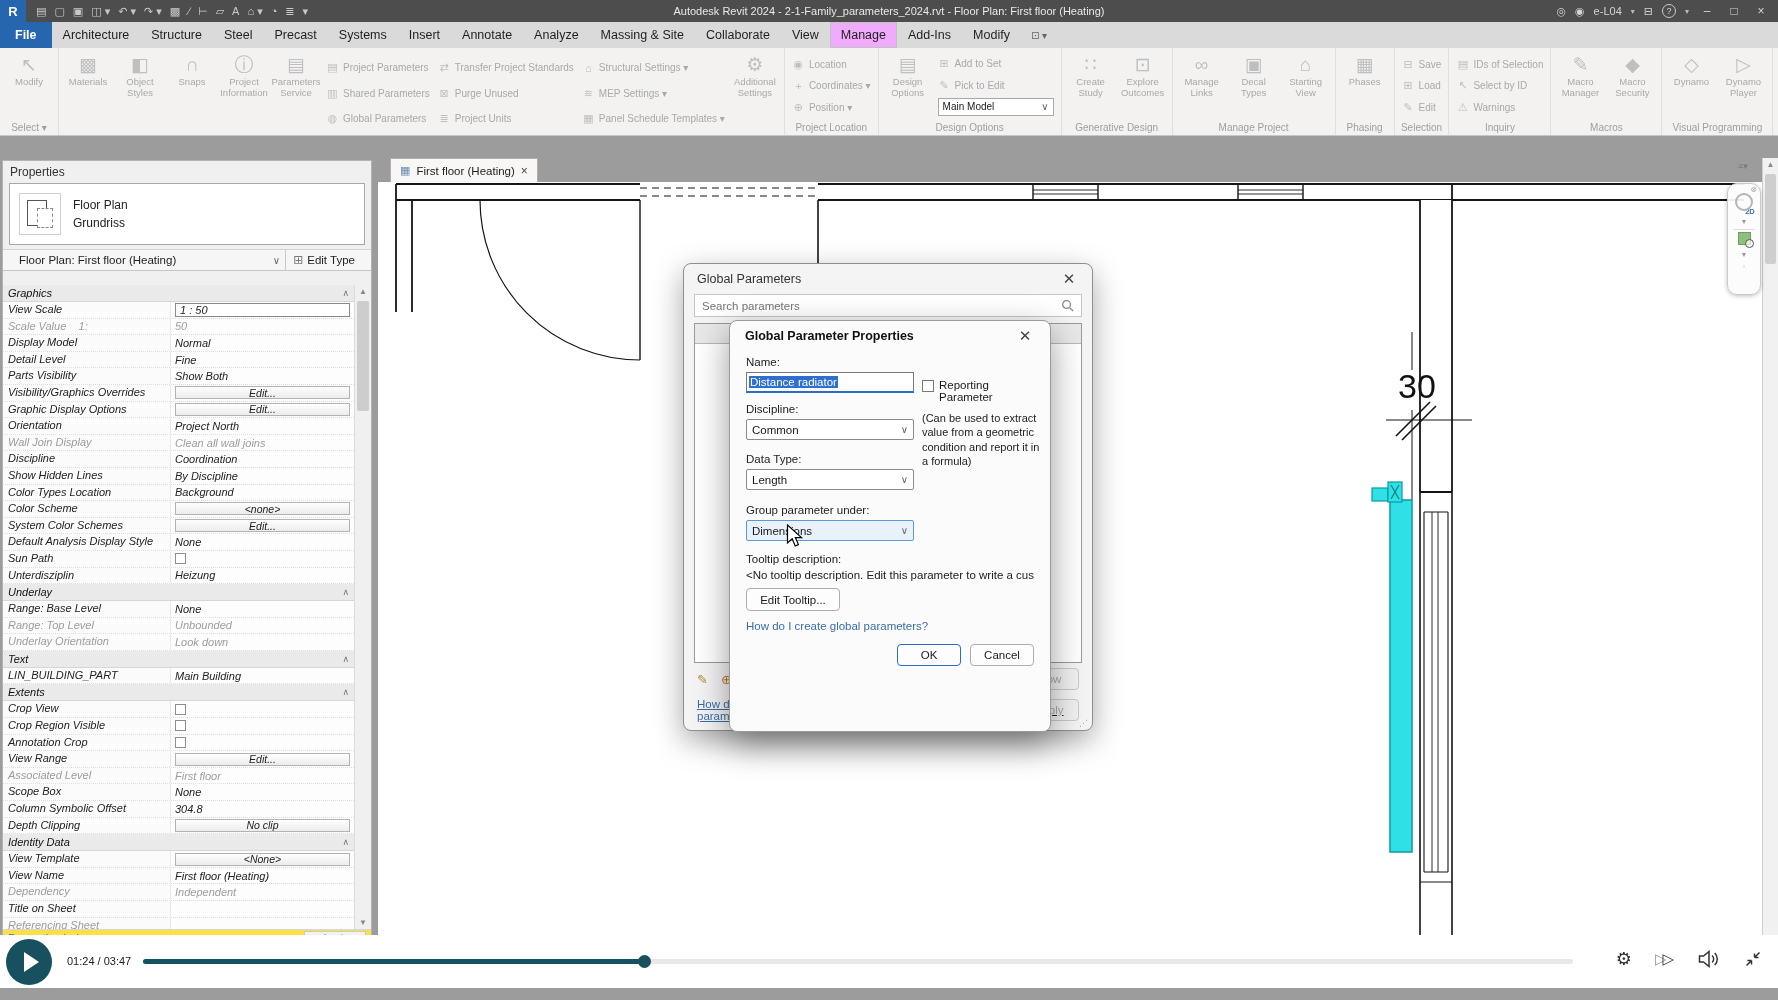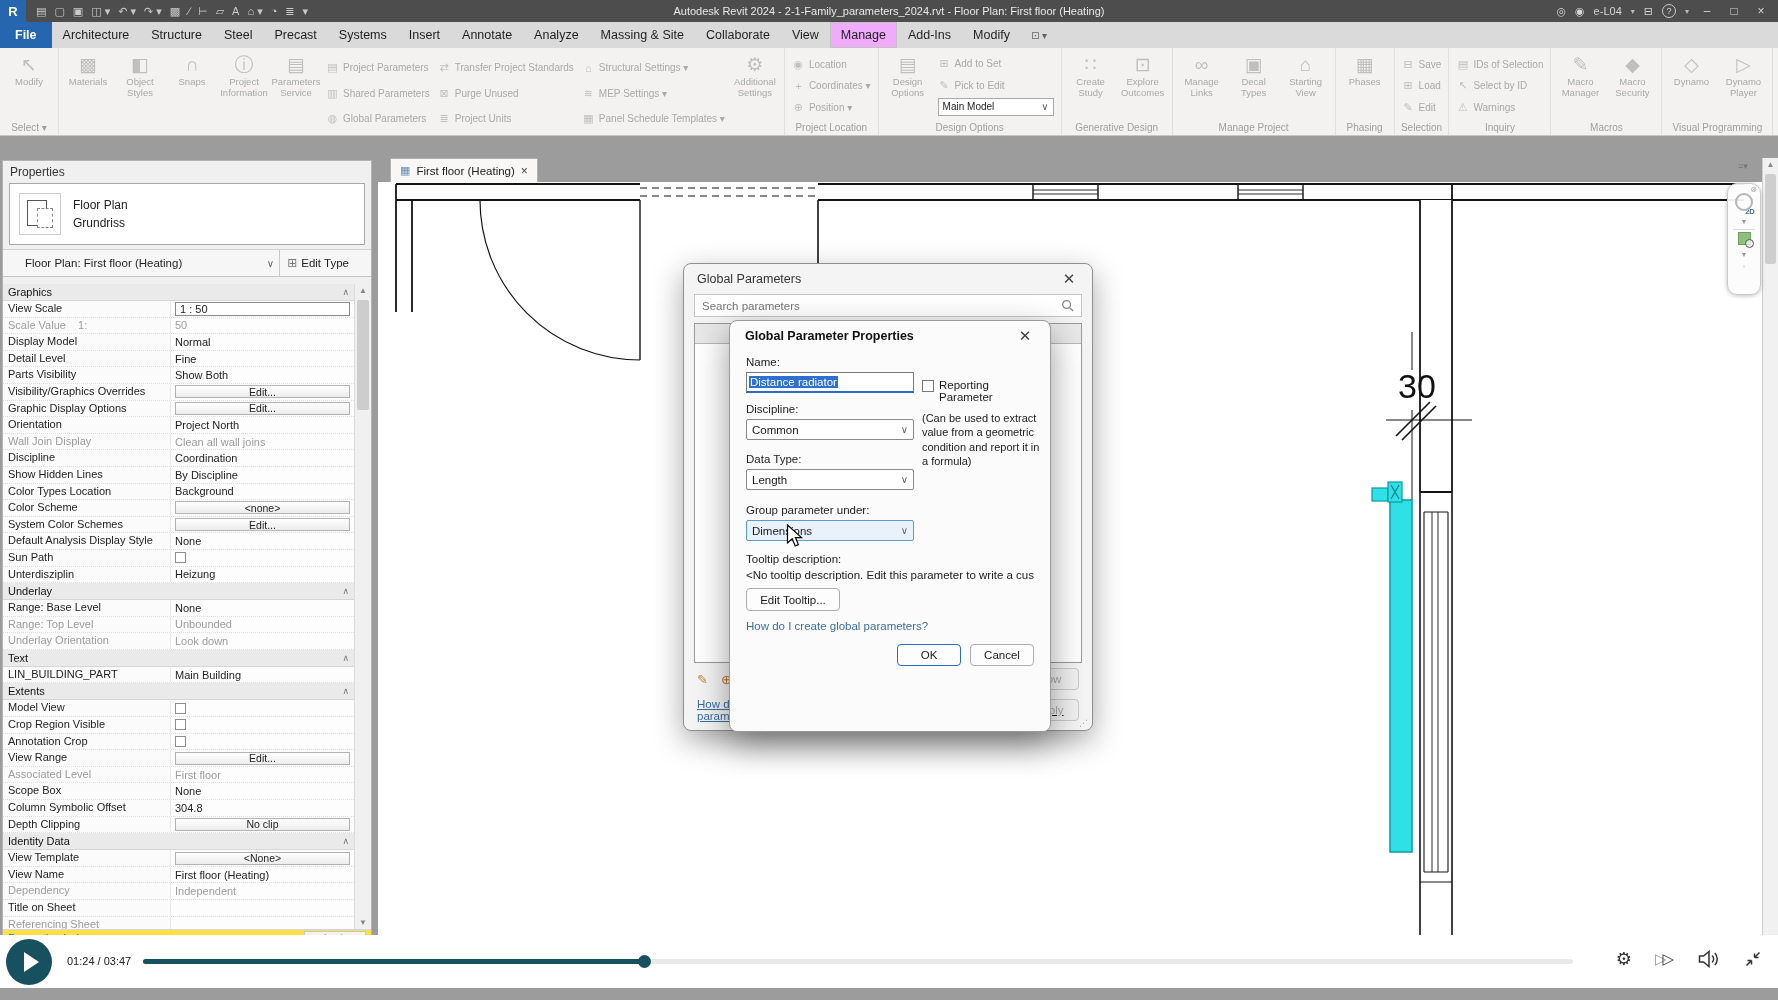--- a/index.html
+++ b/index.html
@@ -38,26 +38,26 @@
   .mm-select { display:flex; align-items:center; justify-content:space-between; width:116px; height:18px; background:#fff; border:1px solid #a9a9a9; font-size:10px; color:#222; padding:0 4px; }
 
   
   .palette { position:absolute; left:2px; top:160px; width:370px; bottom:53px; background:#f0f0f0; border:1px solid #b3b3b3; display:flex; flex-direction:column; z-index:5; }
   .pal-header { height:21px; display:flex; align-items:center; padding:0 7px; font-size:12px; color:#333; }
   .type-box { margin:1px 6px 4px; background:#fff; border:1px solid #a8a8a8; height:62px; display:flex; align-items:center; gap:12px; padding:0 9px; }
   .type-icon { width:42px; height:42px; border:1px solid #cfcfcf; position:relative; background:#fff; flex:0 0 auto; }
   .ti-a { position:absolute; left:7px; top:6px; width:20px; height:26px; border:1.5px solid #555; }
   .ti-b { position:absolute; left:17px; top:14px; width:16px; height:20px; border:1.5px dashed #888; background:#fff; }
   .type-texts { font-size:12px; color:#222; line-height:1.5; }
-  .selector-row { height:28px; display:flex; align-items:center; background:#f6f6f6; border-top:1px solid #d2d2d2; border-bottom:1px solid #c6c6c6; font-size:11.5px; color:#222; padding:0 22px; gap:5px; }
+  .selector-row { height:22px; display:flex; align-items:center; background:#f6f6f6; border-top:1px solid #d2d2d2; border-bottom:1px solid #c6c6c6; font-size:11.5px; color:#222; padding:0 16px; gap:5px; }
   .sel-text { flex:1; white-space:nowrap; overflow:hidden; }
   .chev { color:#666; font-size:10px; }
   .edit-type-btn { display:flex; align-items:center; gap:4px; border-left:1px solid #c9c9c9; padding-left:7px; height:100%; }
   .et-icon { font-size:12px; color:#777; }
-  .pgrid-wrap { flex:1; display:flex; overflow:hidden; margin-top:7px; }
+  .pgrid-wrap { flex:1; display:flex; overflow:hidden; margin-top:14px;font-style:italic; }
   .pgrid { flex:1; overflow:hidden; background:#fdfdfd; }
   .psec { height:17px; background:#eaeaea; border-bottom:1px solid #d6d6d6; display:flex; align-items:center; justify-content:space-between; padding:0 5px; font-size:11px; color:#111; }
   .psec-chev { color:#777; font-size:9px; }
   .prow { height:16.6px; display:flex; border-bottom:1px dotted #dedede; font-size:11px; color:#222; }
   .plabel { width:168px; padding:1px 5px 0; border-right:1px solid #e8e8e8; white-space:pre; overflow:hidden; background:#fbfbfb; }
   .pval { flex:1; padding:0 4px; display:flex; align-items:center; white-space:nowrap; overflow:hidden; }
   .prow.dim .plabel, .prow.dim .pval { color:#9d9d9d; }
   .pbtn { flex:1; height:13px; background:linear-gradient(#fefefe,#ececec); border:1px solid #b3b3b3; font-size:10.5px; display:flex; align-items:center; justify-content:center; color:#222; }
   .pinput { flex:1; height:14px; border:1px solid #8a8a8a; background:#fff; display:flex; align-items:center; padding:0 4px; }
   .pcheck { width:11px; height:11px; border:1px solid #8e8e8e; background:#fff; }
@@ -580,21 +580,21 @@
           <div class="plabel">LIN_BUILDING_PART</div>
           <div class="pval">
             <span>Main Building</span>
           </div>
         </div>
         <div class="psec">
           <span>Extents</span>
           <span class="psec-chev">∧</span>
         </div>
         <div class="prow">
-          <div class="plabel">Model View</div>
+          <div class="plabel">Crop View</div>
           <div class="pval">
             <div class="pcheck"></div>
           </div>
         </div>
         <div class="prow">
           <div class="plabel">Crop Region Visible</div>
           <div class="pval">
             <div class="pcheck"></div>
           </div>
         </div>

